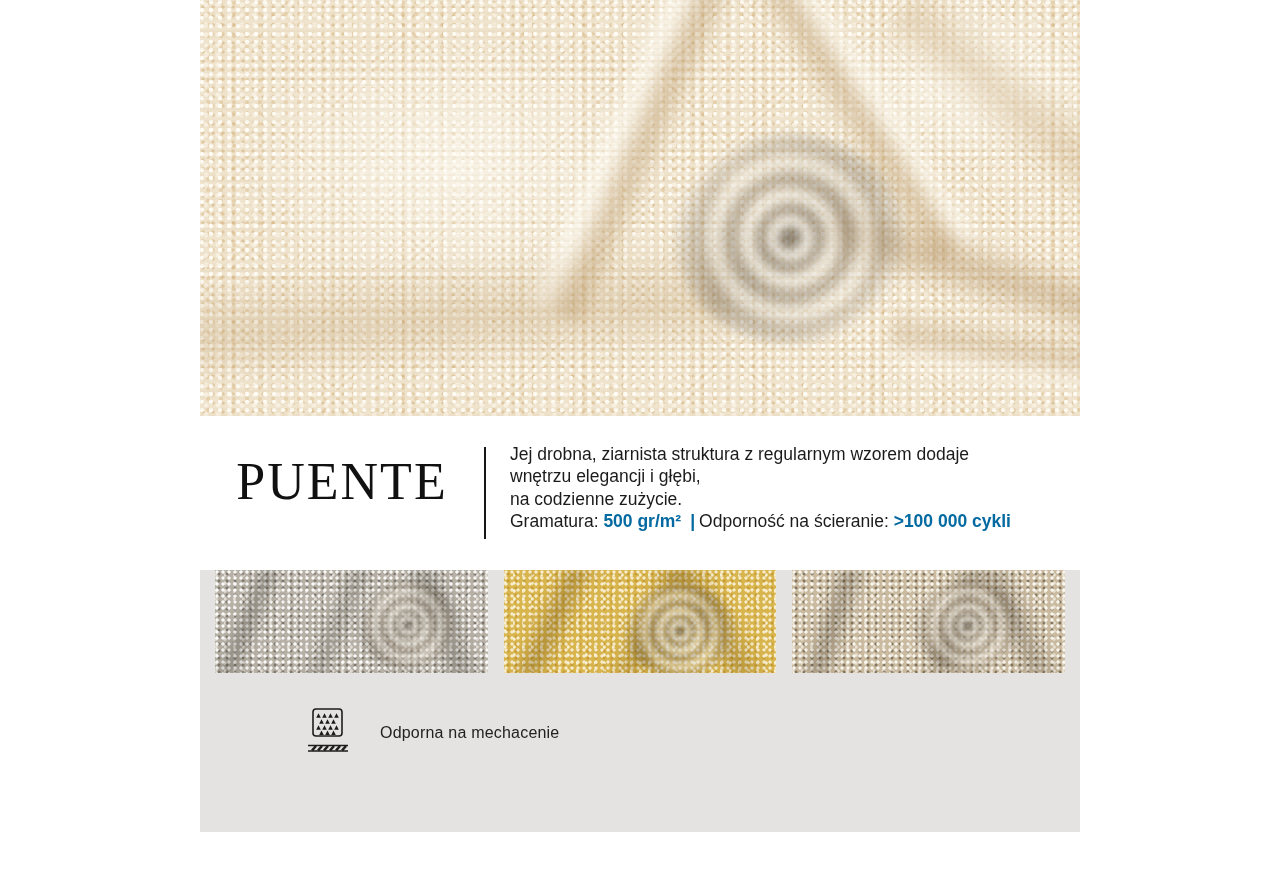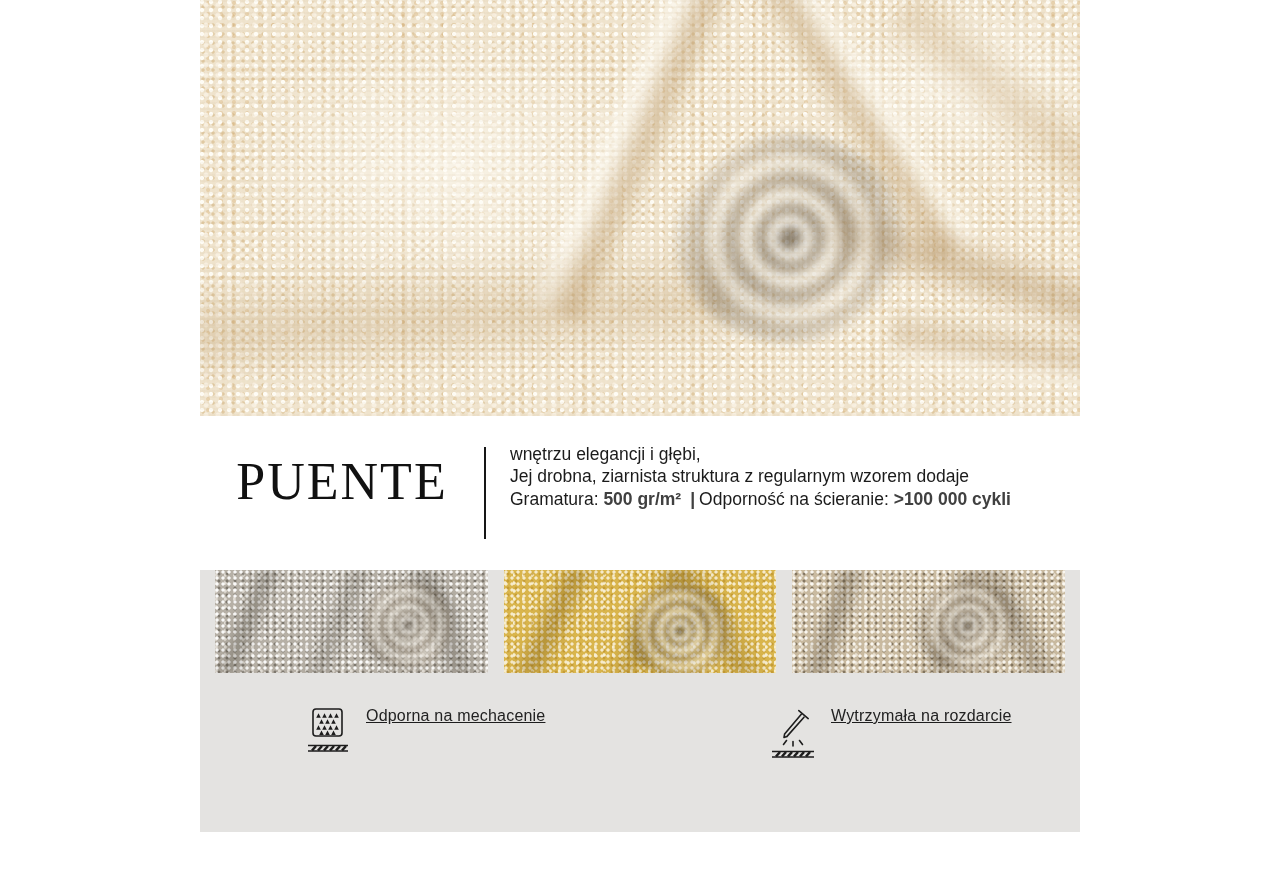--- a/index.html
+++ b/index.html
@@ -61,21 +61,21 @@
 
   
   .info{height:202px;background:#ffffff;display:flex;align-items:flex-start;padding-top:27px;box-sizing:border-box;}
   .title-wrap{width:284px;text-align:center;padding-top:10px;}
   .title{
     font-family:"Liberation Serif", serif;font-weight:400;font-size:52px;line-height:1.1;
     letter-spacing:2px;color:#111;margin:0;
   }
   .vrule{width:2px;height:92px;background:#161616;margin-top:4px;flex-shrink:0;}
   .desc{margin-left:24px;font-size:17.5px;line-height:22.4px;color:#1b1b1b;}
-  .desc .b{font-weight:bold;color:#404040;}
+  .desc .b{font-weight:bold;color:#0369a1;}
   .sep{margin:0 4px 0 9px;}
 
   
   .bottom{height:262px;background:#e4e3e1;position:relative;}
   .swatches{display:flex;gap:16px;padding:0 15px;margin-top:-48px;position:relative;}
   .swatch{flex:1;height:103px;position:relative;overflow:hidden;padding:0;margin:0;}
   .sw-gray{
     background-color:#b6b0a6;
     background-image:
       radial-gradient(circle at 2px 2px, rgba(255,255,255,.92) 1.2px, transparent 2.1px),
@@ -108,21 +108,21 @@
     linear-gradient(60deg, rgba(0,0,0,0) 64%, rgba(120,90,25,.32) 72%, rgba(0,0,0,0) 81%);}
   .sw-beige .folds{background:
     linear-gradient(108deg, rgba(0,0,0,0) 13%, rgba(70,58,40,.32) 19%, rgba(0,0,0,0) 26%, rgba(0,0,0,0) 52%, rgba(70,58,40,.26) 59%, rgba(0,0,0,0) 66%),
     linear-gradient(65deg, rgba(0,0,0,0) 70%, rgba(70,58,40,.26) 77%, rgba(0,0,0,0) 85%);}
   .sw1-swirl{left:142px;top:10px;width:102px;height:90px;}
   .sw2-swirl{left:120px;top:14px;width:112px;height:94px;}
   .sw3-swirl{left:122px;top:10px;width:108px;height:92px;}
 
   
   .features{display:grid;grid-template-columns:465px auto;row-gap:36px;padding:34px 0 0 105px;}
-  .feature{display:flex;gap:15px;text-decoration:underline;}
+  .feature{display:flex;align-items:center;gap:29px;}
   .ficon{flex-shrink:0;display:block;line-height:0;}
   .flabel{font-size:16px;color:#222;letter-spacing:.2px;}
   .ic{stroke:#1d1d1d;fill:none;stroke-width:1.6;stroke-linecap:round;stroke-linejoin:round;}
   .icf{fill:#1d1d1d;stroke:none;}
   .ich{stroke:#1d1d1d;stroke-width:2.6;fill:none;stroke-linecap:butt;}
   .icl{stroke:#1d1d1d;stroke-width:1.5;fill:none;stroke-linecap:butt;}
 </style>
 </head>
 <body>
 
@@ -140,22 +140,23 @@
     <div class="swirl hero-swirl"></div>
     <div class="shade weave"></div>
   </div>
 
   <div class="info">
     <div class="title-wrap">
       <h1 class="title">PUENTE</h1>
     </div>
     <div class="vrule"></div>
     <div class="desc">
+      <div>Jej drobna, ziarnista struktura z regularnym wzorem dodaje</div>
       <div>wnętrzu elegancji i głębi,</div>
-      <div>Jej drobna, ziarnista struktura z regularnym wzorem dodaje</div>
+      <div>na codzienne zużycie.</div>
       <div>
         <span>Gramatura:</span>
         <span class="b">500 gr/m²</span><span class="b sep">|</span><span>Odporność na ścieranie:</span>
         <span class="b">&gt;100 000 cykli</span>
       </div>
     </div>
   </div>
 
   <div class="bottom">
 
@@ -182,29 +183,17 @@
             <rect class="ic" x="8" y="2" width="29" height="27" rx="3" stroke-width="1.7"></rect>
             <path class="icf" d="M13.5 6.3 L11.2 10.7 L15.8 10.7 Z M19.5 6.3 L17.2 10.7 L21.8 10.7 Z M25.5 6.3 L23.2 10.7 L27.8 10.7 Z M31.5 6.3 L29.2 10.7 L33.8 10.7 Z M16.5 12.3 L14.2 16.7 L18.8 16.7 Z M22.5 12.3 L20.2 16.7 L24.8 16.7 Z M28.5 12.3 L26.2 16.7 L30.8 16.7 Z M13.5 18.3 L11.2 22.7 L15.8 22.7 Z M19.5 18.3 L17.2 22.7 L21.8 22.7 Z M25.5 18.3 L23.2 22.7 L27.8 22.7 Z M31.5 18.3 L29.2 22.7 L33.8 22.7 Z M16.5 23.6 L14.2 28 L18.8 28 Z M22.5 23.6 L20.2 28 L24.8 28 Z M28.5 23.6 L26.2 28 L30.8 28 Z"></path>
             <path class="icl" d="M3 38.5 H43 M3 44 H43"></path>
             <path class="ich" d="M7 43.5 L11 39 M13 43.5 L17 39 M19 43.5 L23 39 M25 43.5 L29 39 M31 43.5 L35 39 M37 43.5 L41 39"></path>
           </svg>
         </span>
         <span class="flabel">Odporna na mechacenie</span>
       </div>
 
 
-      <div class="feature">
-        <span class="ficon">
-          <svg width="46" height="56" viewBox="0 0 46 56">
-            <path class="ic" d="M31.3 7.3 L14.6 27.1 M34 10.2 L16.8 29.6 M14.6 27.1 L14 30.5 L16.8 29.6"></path>
-            <path class="ic" d="M28.8 3.6 L38.2 11.6" stroke-width="2"></path>
-            <path class="ic" d="M16.5 33.5 L13.5 37.5 M23 34.5 L23 39 M29.5 33.5 L32.5 37.5"></path>
-            <path class="icl" d="M2 44.5 H44 M2 50 H44"></path>
-            <path class="ich" d="M6 49.5 L10 45 M12 49.5 L16 45 M18 49.5 L22 45 M24 49.5 L28 45 M30 49.5 L34 45 M36 49.5 L40 45"></path>
-          </svg>
-        </span>
-        <span class="flabel">Wytrzymała na rozdarcie</span>
-      </div>
 
 
     </div>
   </div>
 </div>
 
 </body></html>

